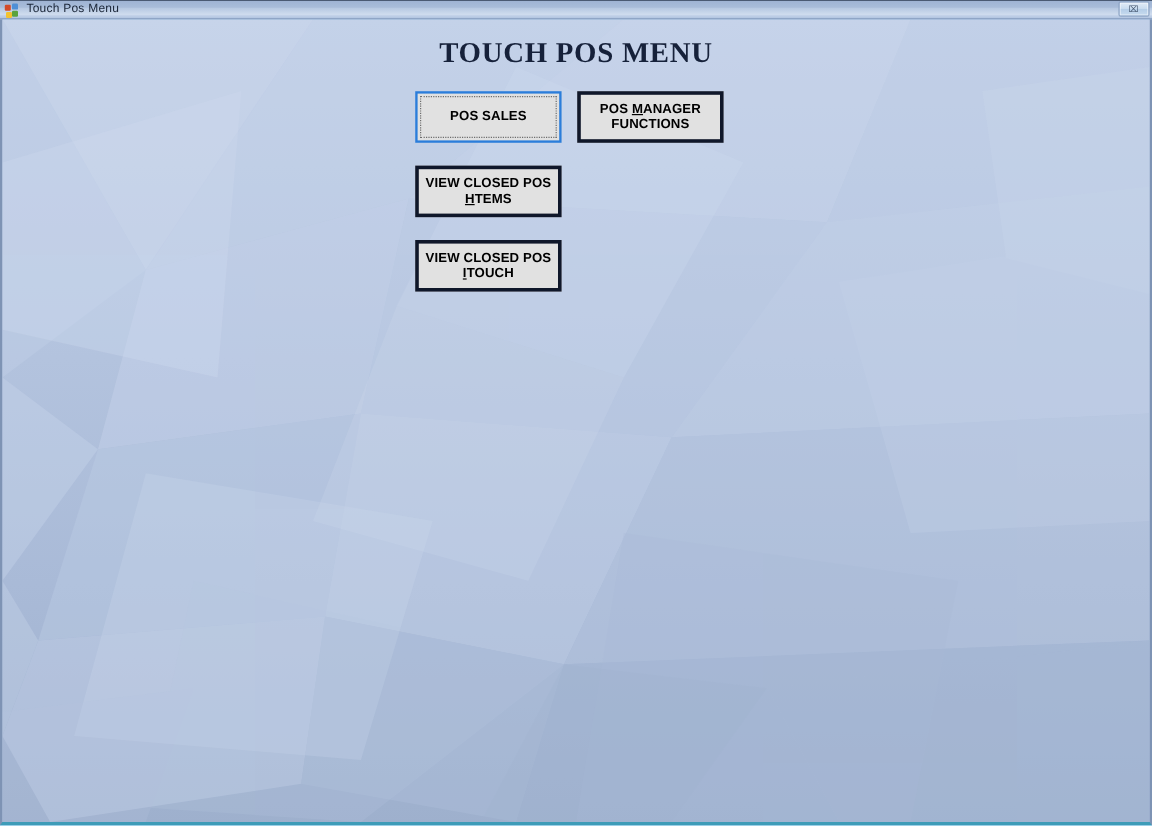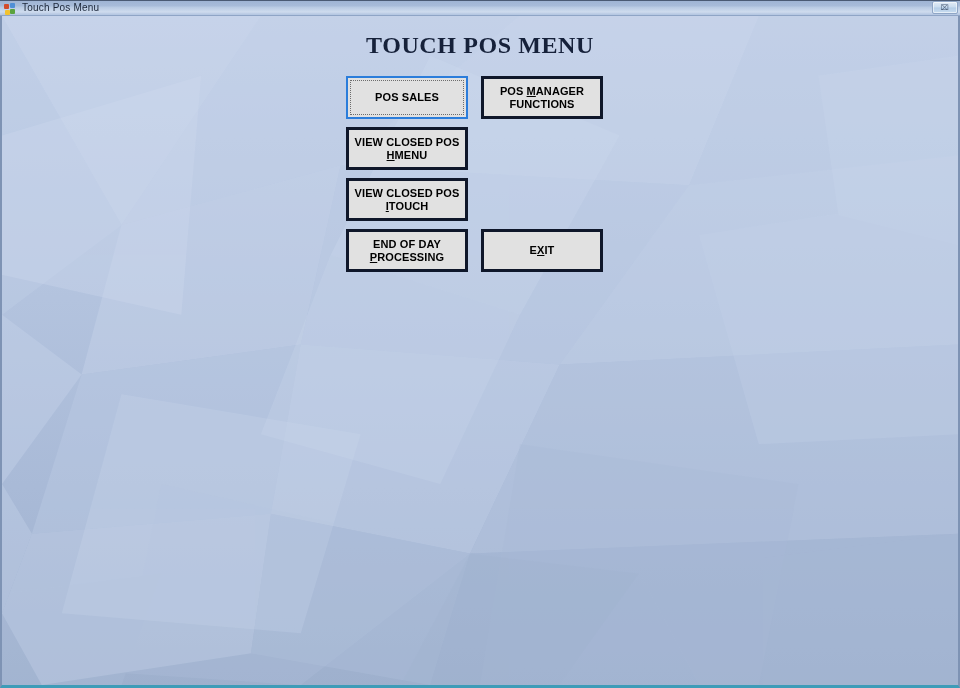--- a/index.html
+++ b/index.html
@@ -151,21 +151,21 @@
   #menu-grid {
     position: absolute;
     left: 344px;
     top: 60px;
     width: 268px;
     z-index: 12;
   }
   .menu-row {
     display: flex;
     gap: 13px;
-    margin-bottom: 8px;
+    margin-bottom: 19px;
   }
   .menu-btn {
     width: 122px;
     height: 43px;
     box-sizing: border-box;
     border: 3px solid #0f172a;
     background: #e1e1e1;
     color: #000000;
     font-family: "Liberation Sans", sans-serif;
     font-size: 11px;
@@ -268,36 +268,27 @@
         </div>
         <div class="menu-btn">
           <span class="lbl"><span>POS </span><span class="ul">M</span><span>ANAGER
 FUNCTIONS</span></span>
         </div>
       </div>
 
       <div class="menu-row">
         <div class="menu-btn">
           <span class="lbl"><span>VIEW CLOSED POS
-</span><span class="ul">H</span><span>MENU</span></span>
+</span><span class="ul">H</span><span>TEMS</span></span>
         </div>
       </div>
 
       <div class="menu-row">
         <div class="menu-btn">
           <span class="lbl"><span>VIEW CLOSED POS
 </span><span class="ul">I</span><span>TOUCH</span></span>
         </div>
       </div>
 
-      <div class="menu-row">
-        <div class="menu-btn">
-          <span class="lbl"><span>END OF DAY
-</span><span class="ul">P</span><span>ROCESSING</span></span>
-        </div>
-        <div class="menu-btn">
-          <span class="lbl"><span>E</span><span class="ul">X</span><span>IT</span></span>
-        </div>
-      </div>
 
     </div>
   </div>
 </div>
 
 </body></html>

